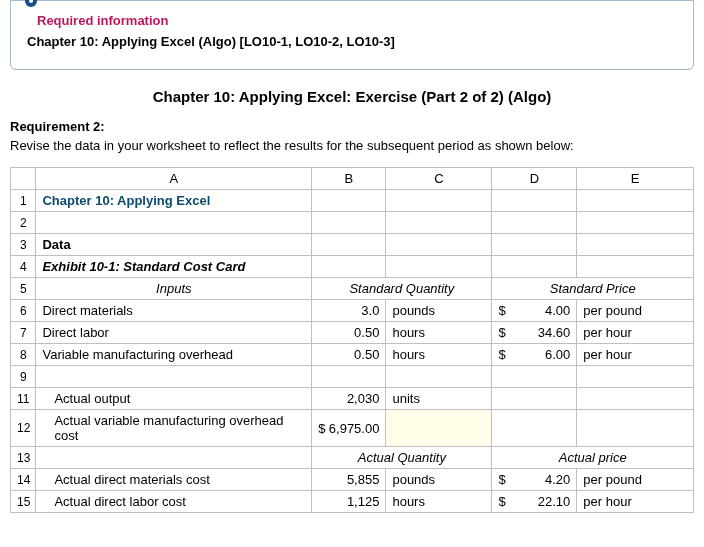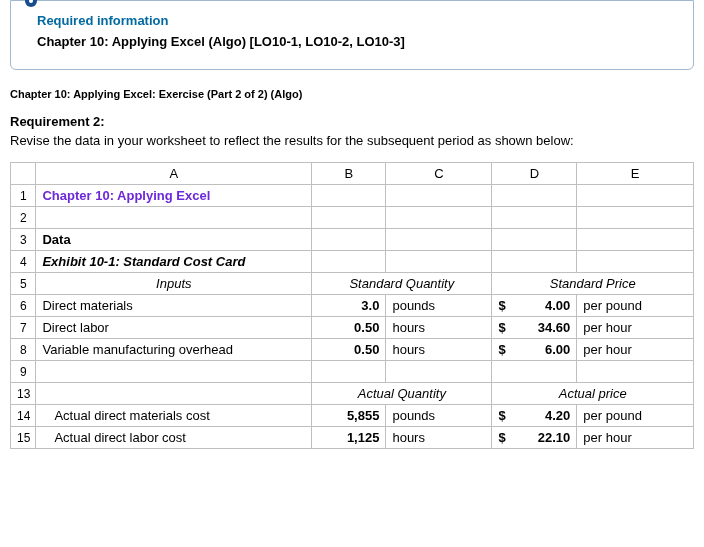--- a/index.html
+++ b/index.html
@@ -1,41 +1,41 @@
 <!DOCTYPE html>
 <html><head>
 <meta charset="utf-8">
 <style>
   * { box-sizing: border-box; margin: 0; padding: 0; }
   body { font-family: Arial, Helvetica, sans-serif; font-size: 13px; color: #000; background: #fff; width: 704px; }
   .info-box { border: 1px solid #a0b8d0; border-radius: 0 0 6px 6px; padding: 12px 16px 14px 16px; margin: 0 10px 18px 10px; position: relative; }
   .info-marker { position: absolute; top: -6px; left: 14px; width: 12px; height: 12px; background: #1a4d8f; border-radius: 50%; display: flex; align-items: center; justify-content: center; }
   .info-marker::after { content: ""; width: 4px; height: 4px; background: #fff; border-radius: 50%; }
-  .req-info { color: #0369a1; font-weight: bold; margin-bottom: 6px; margin-left: 10px; }
-  .chapter-line { font-weight: bold; margin-bottom: 6px; margin-left: 10px; }
+  .req-info { color: #be185d; font-weight: bold; margin-bottom: 6px; margin-left: 10px; }
+  .chapter-line { font-weight: bold; margin-bottom: 6px; }
   .desc-line { margin-left: 10px; }
-  .section-title { font-weight: bold; font-size: 11px; margin: 0 10px 14px 10px; }
+  .section-title { font-weight: bold; font-size: 15px; margin: 0 10px 14px 10px; text-align: center; }
   .req-label { font-weight: bold; margin: 0 10px 4px 10px; }
   .req-text { margin: 0 10px 14px 10px; }
   .sheet-wrap { margin: 0 10px; }
   table.sheet { border-collapse: collapse; width: 100%; table-layout: fixed; }
   table.sheet th, table.sheet td { border: 1px solid #bfbfbf; padding: 3px 6px; height: 22px; vertical-align: middle; }
   table.sheet th { background: #fff; font-weight: normal; text-align: center; }
   col.rownum { width: 24px; }
   col.colA { width: 260px; }
   col.colB { width: 70px; }
   col.colC { width: 100px; }
   col.colD { width: 80px; }
   col.colE { width: 110px; }
   td.rownum { text-align: center; font-size: 12px; }
   .bold { font-weight: bold; }
   .italic { font-style: italic; }
-  .blue { color: #6d28d9; }
+  .blue { color: #0c4a6e; }
   .center { text-align: center; }
-  .right { text-align: right; font-weight: bold; }
+  .right { text-align: right; }
   .indent1 { padding-left: 18px !important; }
   .editable { background: #fffde7; }
 </style>
 </head>
 <body>
 
 <div class="info-box">
   <div class="info-marker"></div>
   <div class="req-info">Required information</div>
   <div class="chapter-line">Chapter 10: Applying Excel (Algo) [LO10-1, LO10-2, LO10-3]</div>
@@ -130,20 +130,36 @@
   </tr>
   <tr>
     <td class="rownum">9</td>
     <td></td>
           <td></td>
           <td></td>
           <td></td>
           <td></td>
   </tr>
   <tr>
+    <td class="rownum">11</td>
+    <td class="indent1">Actual output</td>
+    <td class="right">2,030</td>
+    <td>units</td>
+    <td></td>
+          <td></td>
+  </tr>
+  <tr>
+    <td class="rownum">12</td>
+    <td class="indent1">Actual variable manufacturing overhead cost</td>
+    <td class="right"><span style="float:left">$</span><span>6,975.00</span></td>
+    <td class="editable"></td>
+    <td></td>
+          <td></td>
+  </tr>
+  <tr>
     <td class="rownum">13</td>
     <td></td>
     <td colspan="2" class="italic center">Actual Quantity</td>
     <td colspan="2" class="italic center">Actual price</td>
   </tr>
   <tr>
     <td class="rownum">14</td>
     <td class="indent1">Actual direct materials cost</td>
     <td class="right">5,855</td>
     <td>pounds</td>

